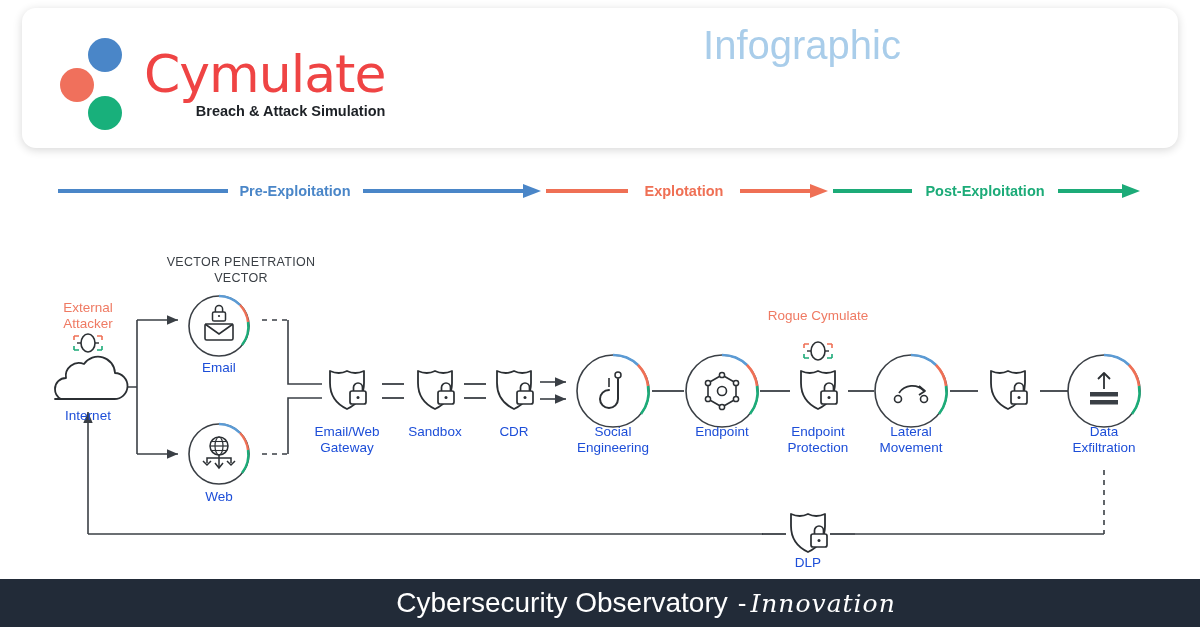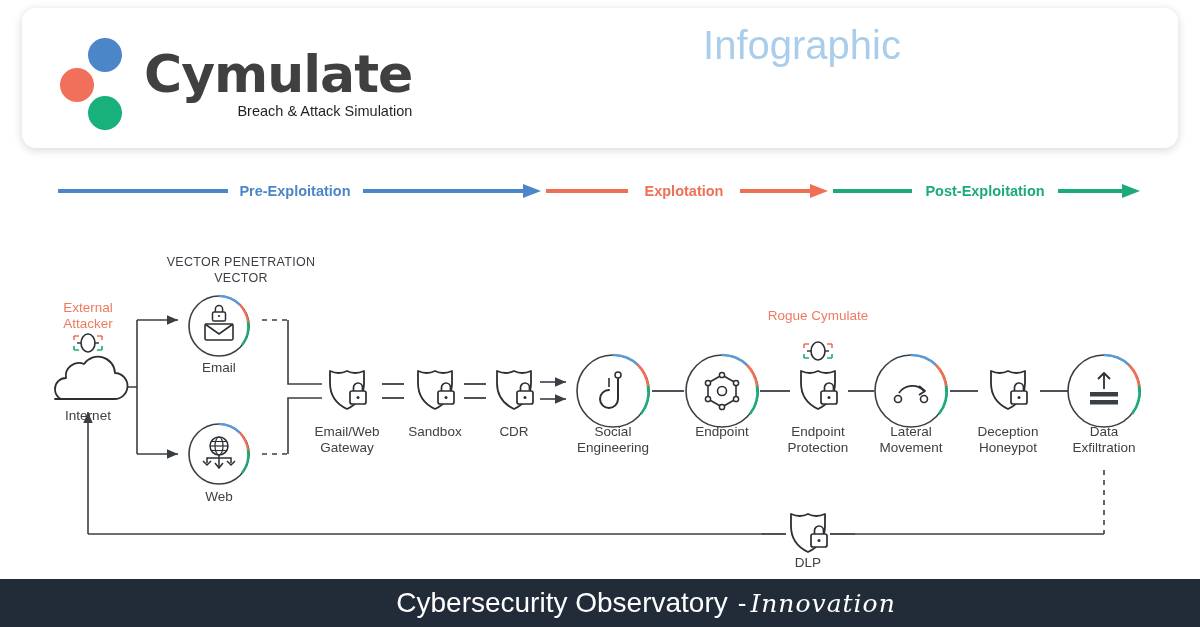--- a/index.html
+++ b/index.html
@@ -19,38 +19,38 @@
     box-shadow:0 2px 10px rgba(0,0,0,.16);
   }
   .logo-wrap{position:absolute;left:38px;top:18px;width:360px;height:104px;}
   .logo-dots{position:absolute;left:0;top:12px;width:78px;height:82px;}
   .dot{position:absolute;border-radius:50%;}
   .dot-blue{width:34px;height:34px;background:#4a86c8;left:28px;top:0px;}
   .dot-red{width:34px;height:34px;background:#f0705c;left:0px;top:30px;}
   .dot-green{width:34px;height:34px;background:#18b07b;left:28px;top:58px;}
   .logo-text{position:absolute;left:84px;top:22px;}
   .logo-name{
-    font-size:52px;font-weight:bold;color:#404040;letter-spacing:-1px;
+    font-size:52px;font-weight:normal;color:#ef4444;letter-spacing:-1px;
     line-height:52px;font-family:"DejaVu Sans",sans-serif;
   }
   .logo-tag{
     font-size:14.5px;color:#1d2126;text-align:right;margin-top:3px;
-    font-family:"Liberation Sans",sans-serif;font-weight:400;
+    font-family:"Liberation Sans",sans-serif;font-weight:700;
   }
   .title-block{position:absolute;left:430px;top:12px;width:700px;text-align:center;}
   .title-kicker{font-size:40px;color:#a9cdea;line-height:50px;font-weight:400;}
   .title-main{font-size:42px;color:#242c33;line-height:58px;font-weight:400;margin-top:4px;}
 
   
   .phase-bar{position:absolute;left:0;top:172px;width:1056px;height:40px;}
 
   
   .diagram{position:absolute;left:0;top:212px;width:1200px;height:368px;}
   .node-label{
-    position:absolute;text-align:center;font-size:13.5px;color:#404040;
+    position:absolute;text-align:center;font-size:13.5px;color:#1d4ed8;
     line-height:16px;font-family:"Liberation Sans",sans-serif;
   }
   .node-label.accent{color:#ef7a63;}
   .node-label.caps{font-size:12.5px;color:#3a3f45;letter-spacing:.3px;}
 
   
   .footer{
     position:absolute;left:0;bottom:0;width:1200px;height:48px;
     background:#222b38;display:flex;align-items:center;justify-content:center;padding-left:46px;
   }
@@ -380,24 +380,20 @@
     <div class="node-label" style="left:768px;top:212px;width:100px;">
       <div>Endpoint</div>
       <div>Protection</div>
     </div>
 
     <div class="node-label" style="left:861px;top:212px;width:100px;">
       <div>Lateral</div>
       <div>Movement</div>
     </div>
 
-    <div class="node-label" style="left:953px;top:212px;width:110px;">
-      <div>Deception</div>
-      <div>Honeypot</div>
-    </div>
 
     <div class="node-label" style="left:1049px;top:212px;width:110px;">
       <div>Data</div>
       <div>Exfiltration</div>
     </div>
 
     <div class="node-label" style="left:768px;top:343px;width:80px;">DLP</div>
   </div>
 
   <div class="footer">

